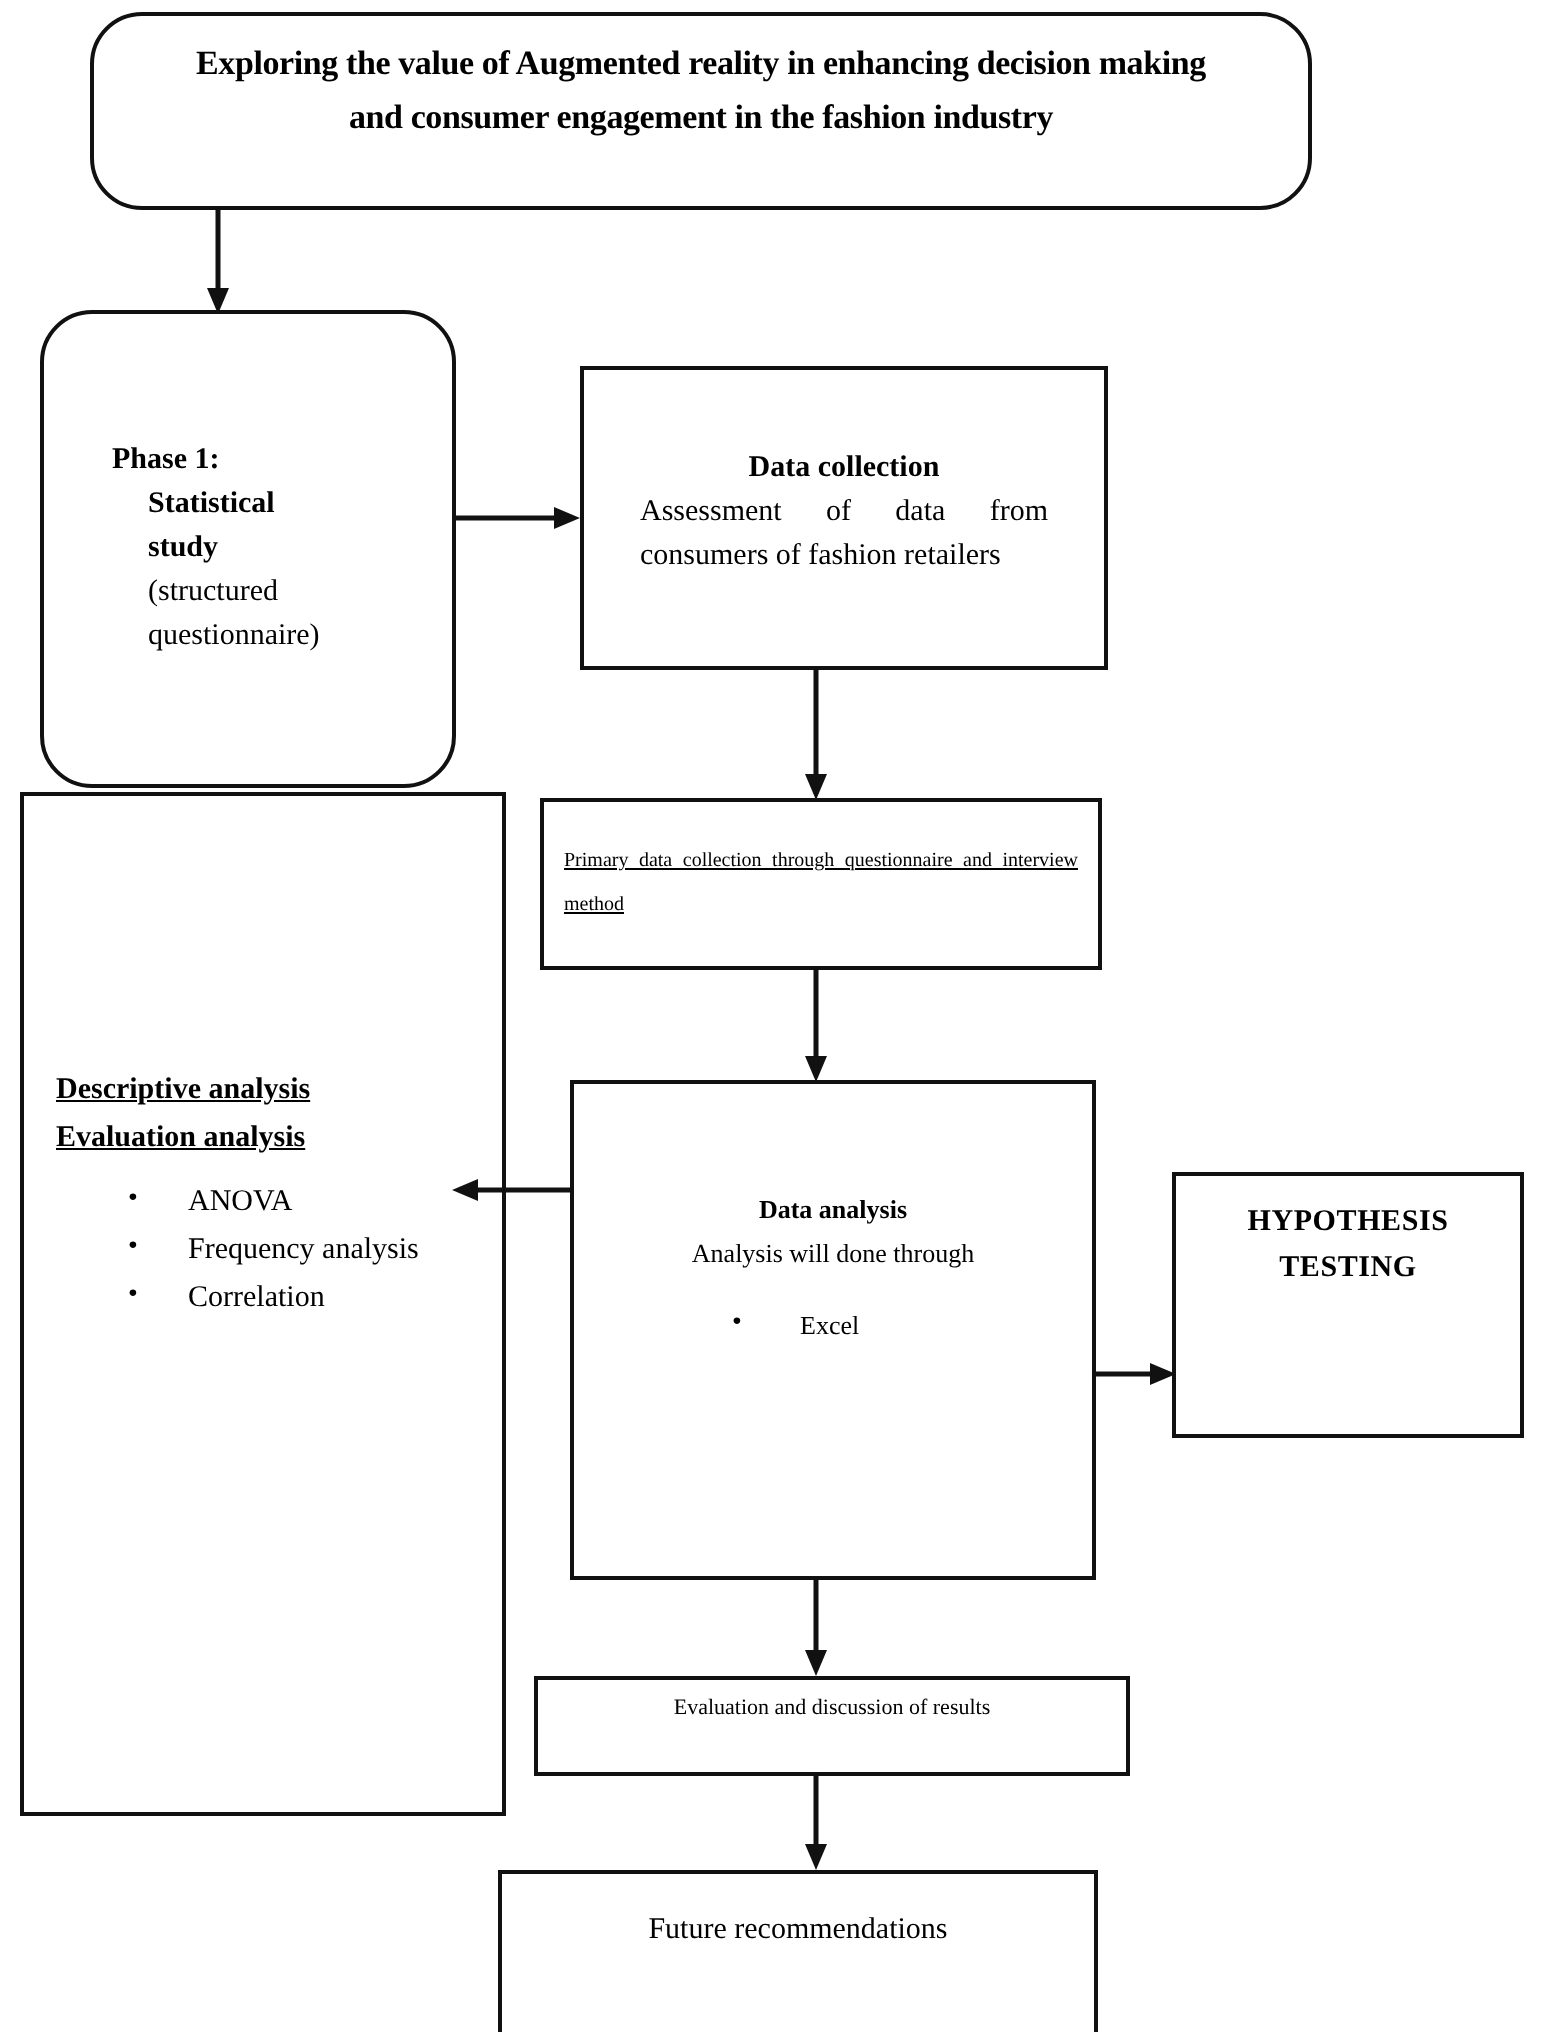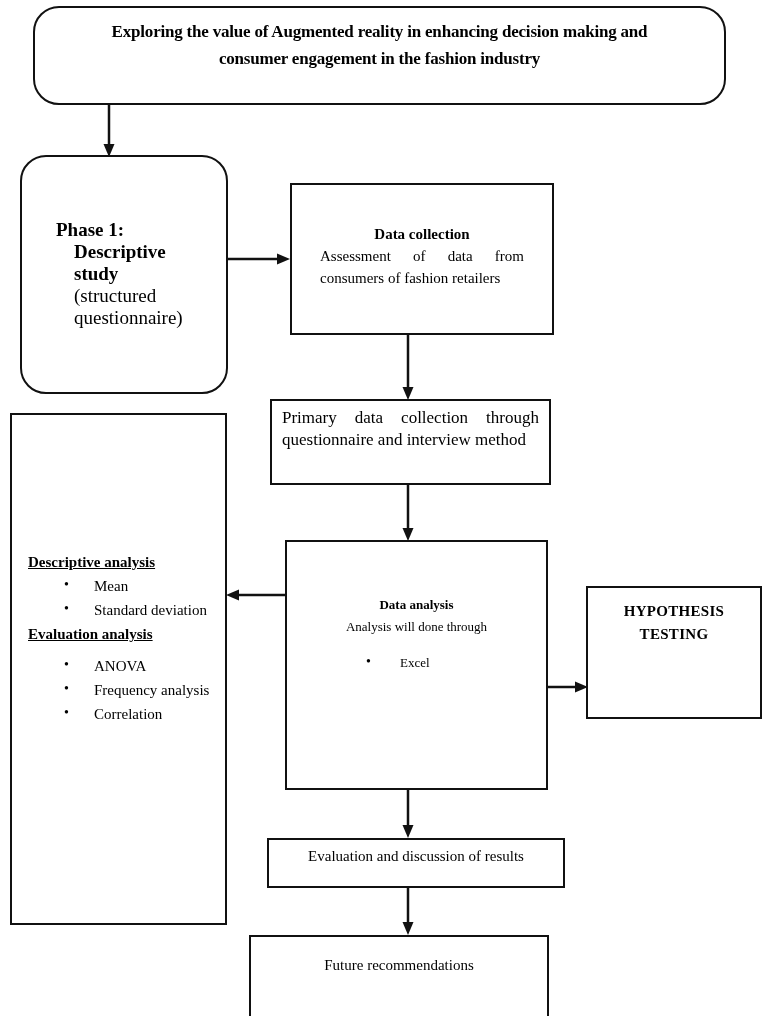--- a/index.html
+++ b/index.html
@@ -38,23 +38,23 @@
   .t-center {
     text-align: center;
   }
   .t-justify {
     text-align: justify;
     text-align-last: left;
   }
 
   
   #title-box {
-    left: 33px;
+    left: 45px;
     top: 6px;
-    width: 693px;
+    width: 611px;
     height: 99px;
     text-decoration: underline;
   }
   #title-box .node-inner {
     top: 10px;
     padding: 0 48px;
     font-size: 17px;
     line-height: 27px;
     letter-spacing: -0.2px;
   }
@@ -62,21 +62,21 @@
   
   #phase1-box {
     left: 20px;
     top: 155px;
     width: 208px;
     height: 239px;
   }
   #phase1-box .node-inner {
     top: 62px;
     padding: 0 0 0 34px;
-    font-size: 19px;
+    font-size: 15px;
     line-height: 22px;
   }
   #phase1-box .indent {
     padding-left: 18px;
   }
 
   
   #data-collection-box {
     left: 290px;
     top: 183px;
@@ -91,24 +91,25 @@
   }
 
   
   #primary-data-box {
     left: 270px;
     top: 399px;
     width: 281px;
     height: 86px;
   }
   #primary-data-box .node-inner {
-    top: 6px;
+    top: 19px;
     padding: 0 10px;
-    font-size: 17px;
-    line-height: 22px;
+    font-size: 10px;
+    line-height: 22px;
+    text-decoration: underline;
   }
 
   
   #data-analysis-box {
     left: 285px;
     top: 540px;
     width: 263px;
     height: 250px;
   }
   #data-analysis-box .node-inner {
@@ -131,22 +132,22 @@
     content: "\2022";
     position: absolute;
     left: 0;
     top: -1px;
     font-size: 14px;
   }
 
   
   #analysis-panel {
     left: 10px;
-    top: 413px;
-    width: 217px;
+    top: 396px;
+    width: 243px;
     height: 512px;
   }
   #analysis-panel .node-inner {
     top: 135px;
     padding: 0 8px 0 16px;
     font-size: 15px;
     line-height: 22px;
   }
   #analysis-panel .panel-head {
     font-weight: bold;
@@ -192,21 +193,21 @@
   
   #evaluation-box {
     left: 267px;
     top: 838px;
     width: 298px;
     height: 50px;
   }
   #evaluation-box .node-inner {
     top: 8px;
     padding: 0 8px;
-    font-size: 15px;
+    font-size: 11px;
   }
 
   
   #future-box {
     left: 249px;
     top: 935px;
     width: 300px;
     height: 85px;
   }
   #future-box .node-inner {
@@ -236,21 +237,21 @@
   <div class="conn" style="left:100px; top:104px;">
     <svg width="20" height="54" viewBox="0 0 20 54" aria-hidden="true">
       <line x1="9" y1="0" x2="9" y2="44" stroke="#111111" stroke-width="2.5"></line>
       <polygon points="9,53 3.5,40 14.5,40" fill="#111111"></polygon>
     </svg>
   </div>
 
   <div class="node rounded" id="phase1-box">
     <div class="node-inner">
       <div class="t-bold">Phase 1:</div>
-      <div class="t-bold indent">Descriptive</div>
+      <div class="t-bold indent">Statistical</div>
       <div class="t-bold indent">study</div>
       <div class="indent">(structured</div>
       <div class="indent">questionnaire)</div>
     </div>
   </div>
 
   <div class="conn" style="left:228px; top:250px;">
     <svg width="64" height="20" viewBox="0 0 64 20" aria-hidden="true">
       <line x1="0" y1="9" x2="52" y2="9" stroke="#111111" stroke-width="2.5"></line>
       <polygon points="62,9 49,3.5 49,14.5" fill="#111111"></polygon>
@@ -278,24 +279,20 @@
   <div class="conn" style="left:399px; top:484px;">
     <svg width="20" height="60" viewBox="0 0 20 60" aria-hidden="true">
       <line x1="9" y1="0" x2="9" y2="48" stroke="#111111" stroke-width="2.5"></line>
       <polygon points="9,57 3.5,44 14.5,44" fill="#111111"></polygon>
     </svg>
   </div>
 
   <div class="node" id="analysis-panel">
     <div class="node-inner">
       <div class="panel-head">Descriptive analysis</div>
-      <ul>
-        <li>Mean</li>
-        <li>Standard deviation</li>
-      </ul>
       <div class="panel-head">Evaluation analysis</div>
       <ul class="gap-top">
         <li>ANOVA</li>
         <li>Frequency analysis</li>
         <li>Correlation</li>
       </ul>
     </div>
   </div>
 
   <div class="conn" style="left:224px; top:586px;">

